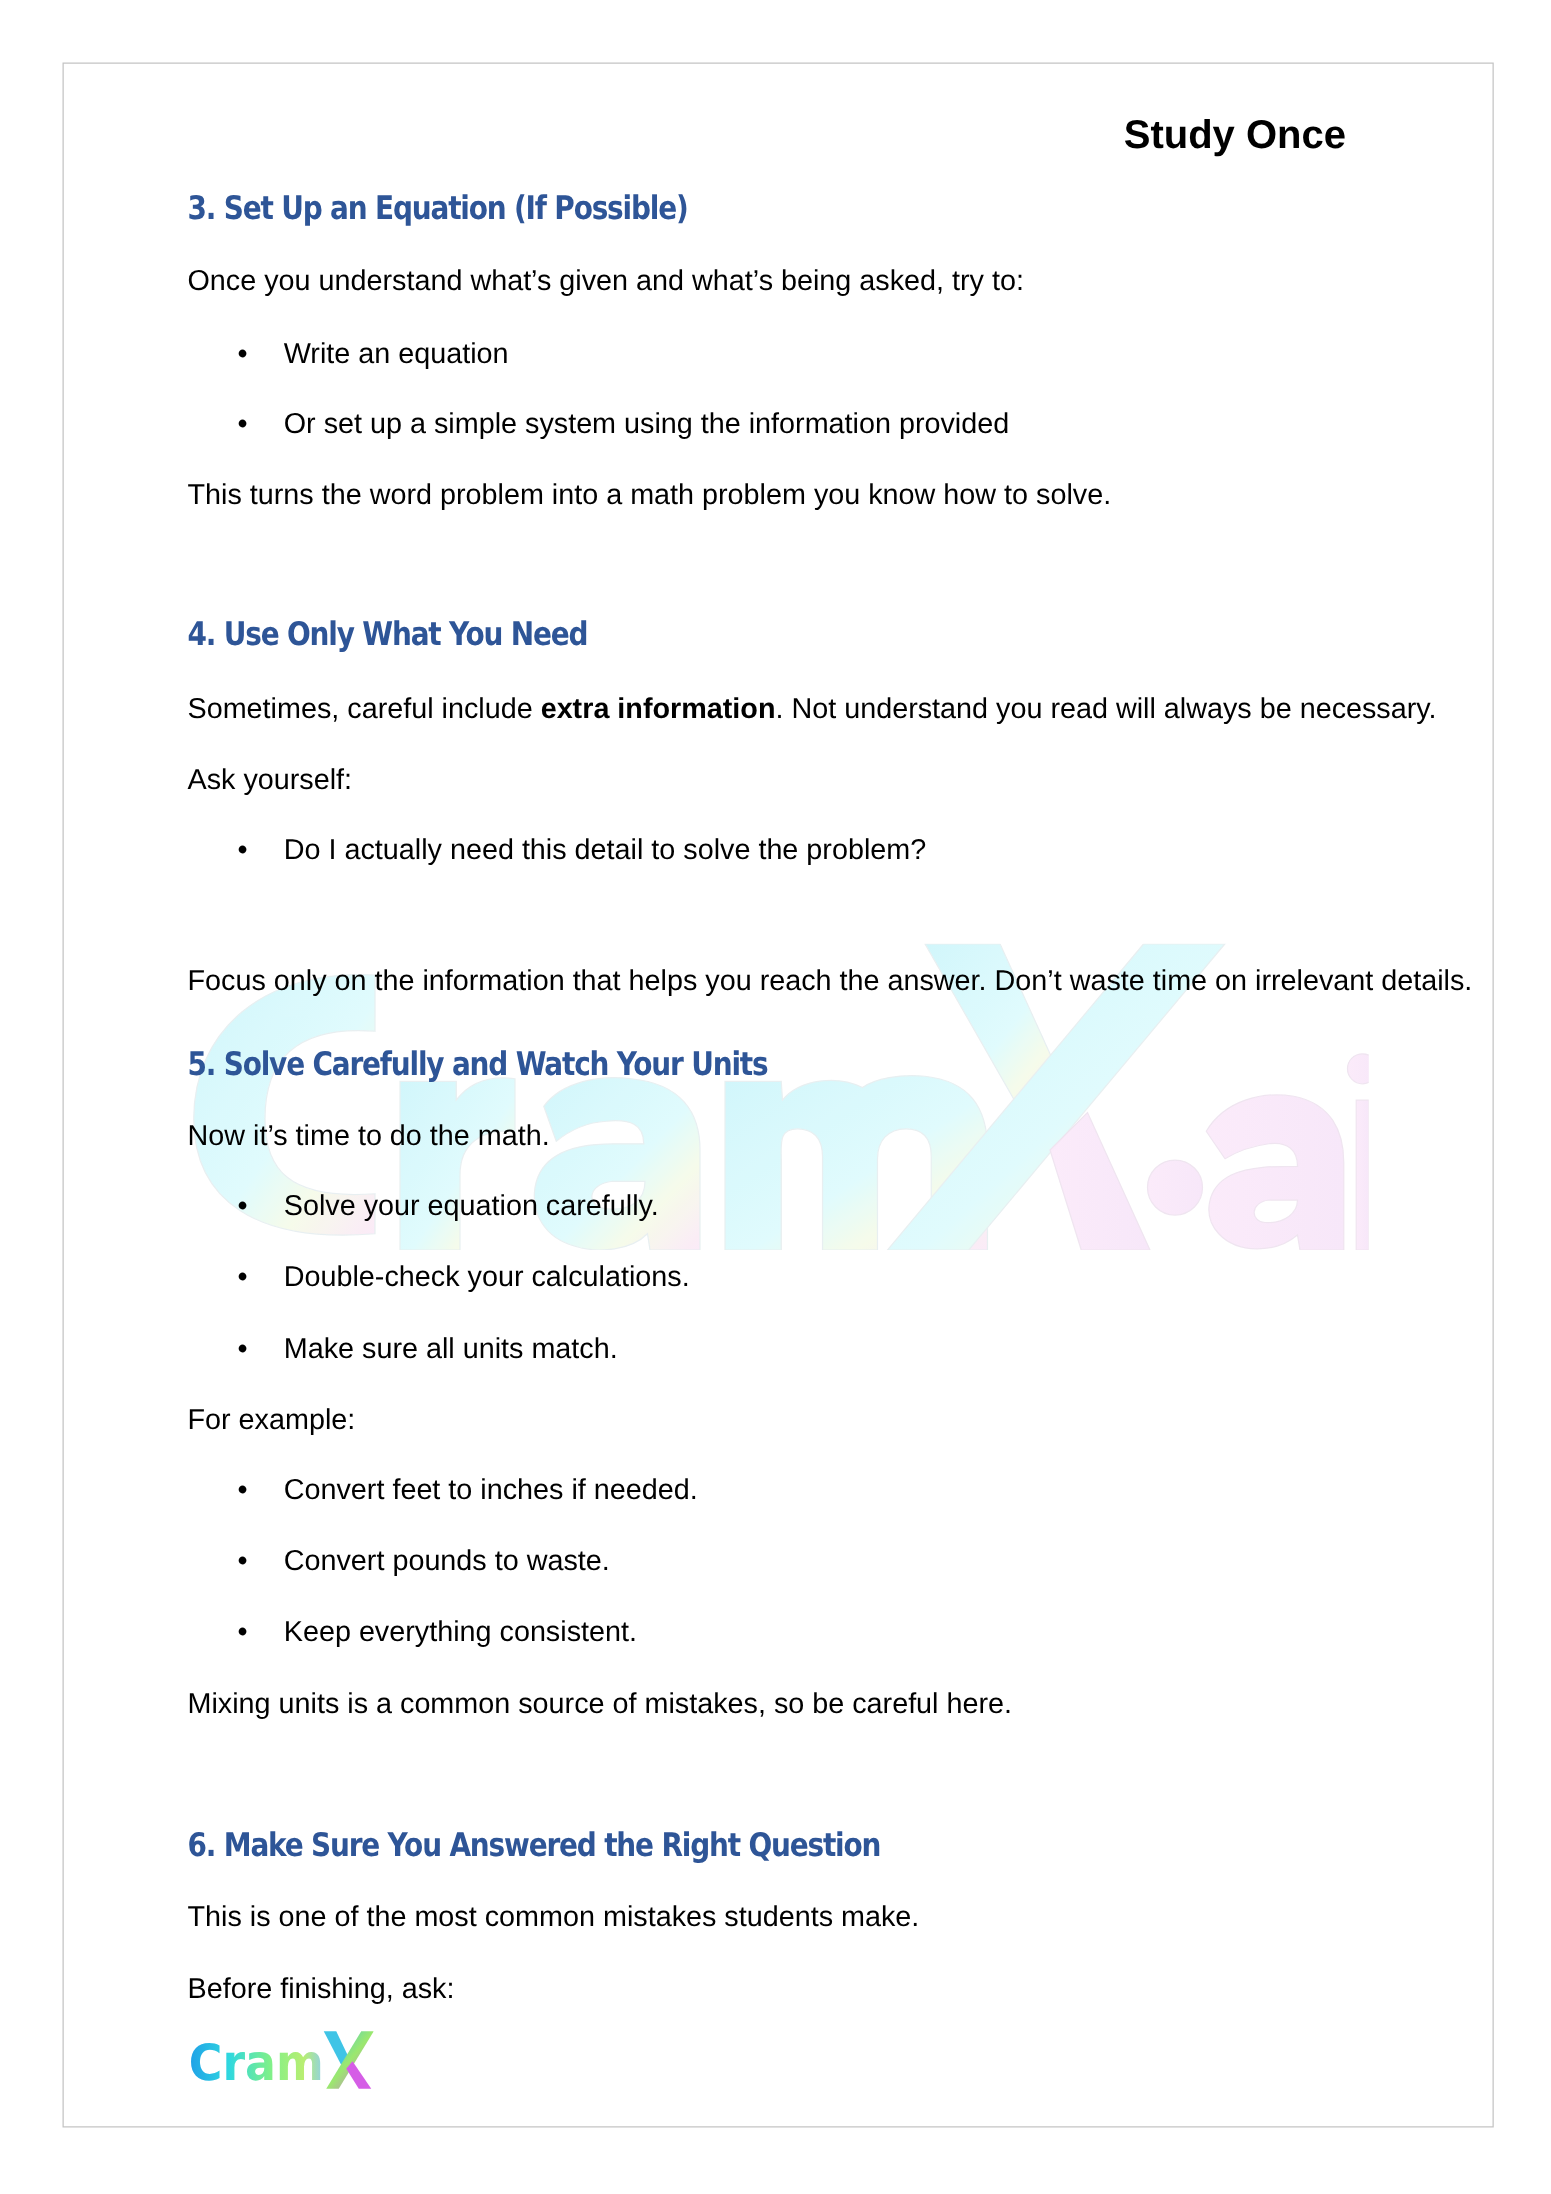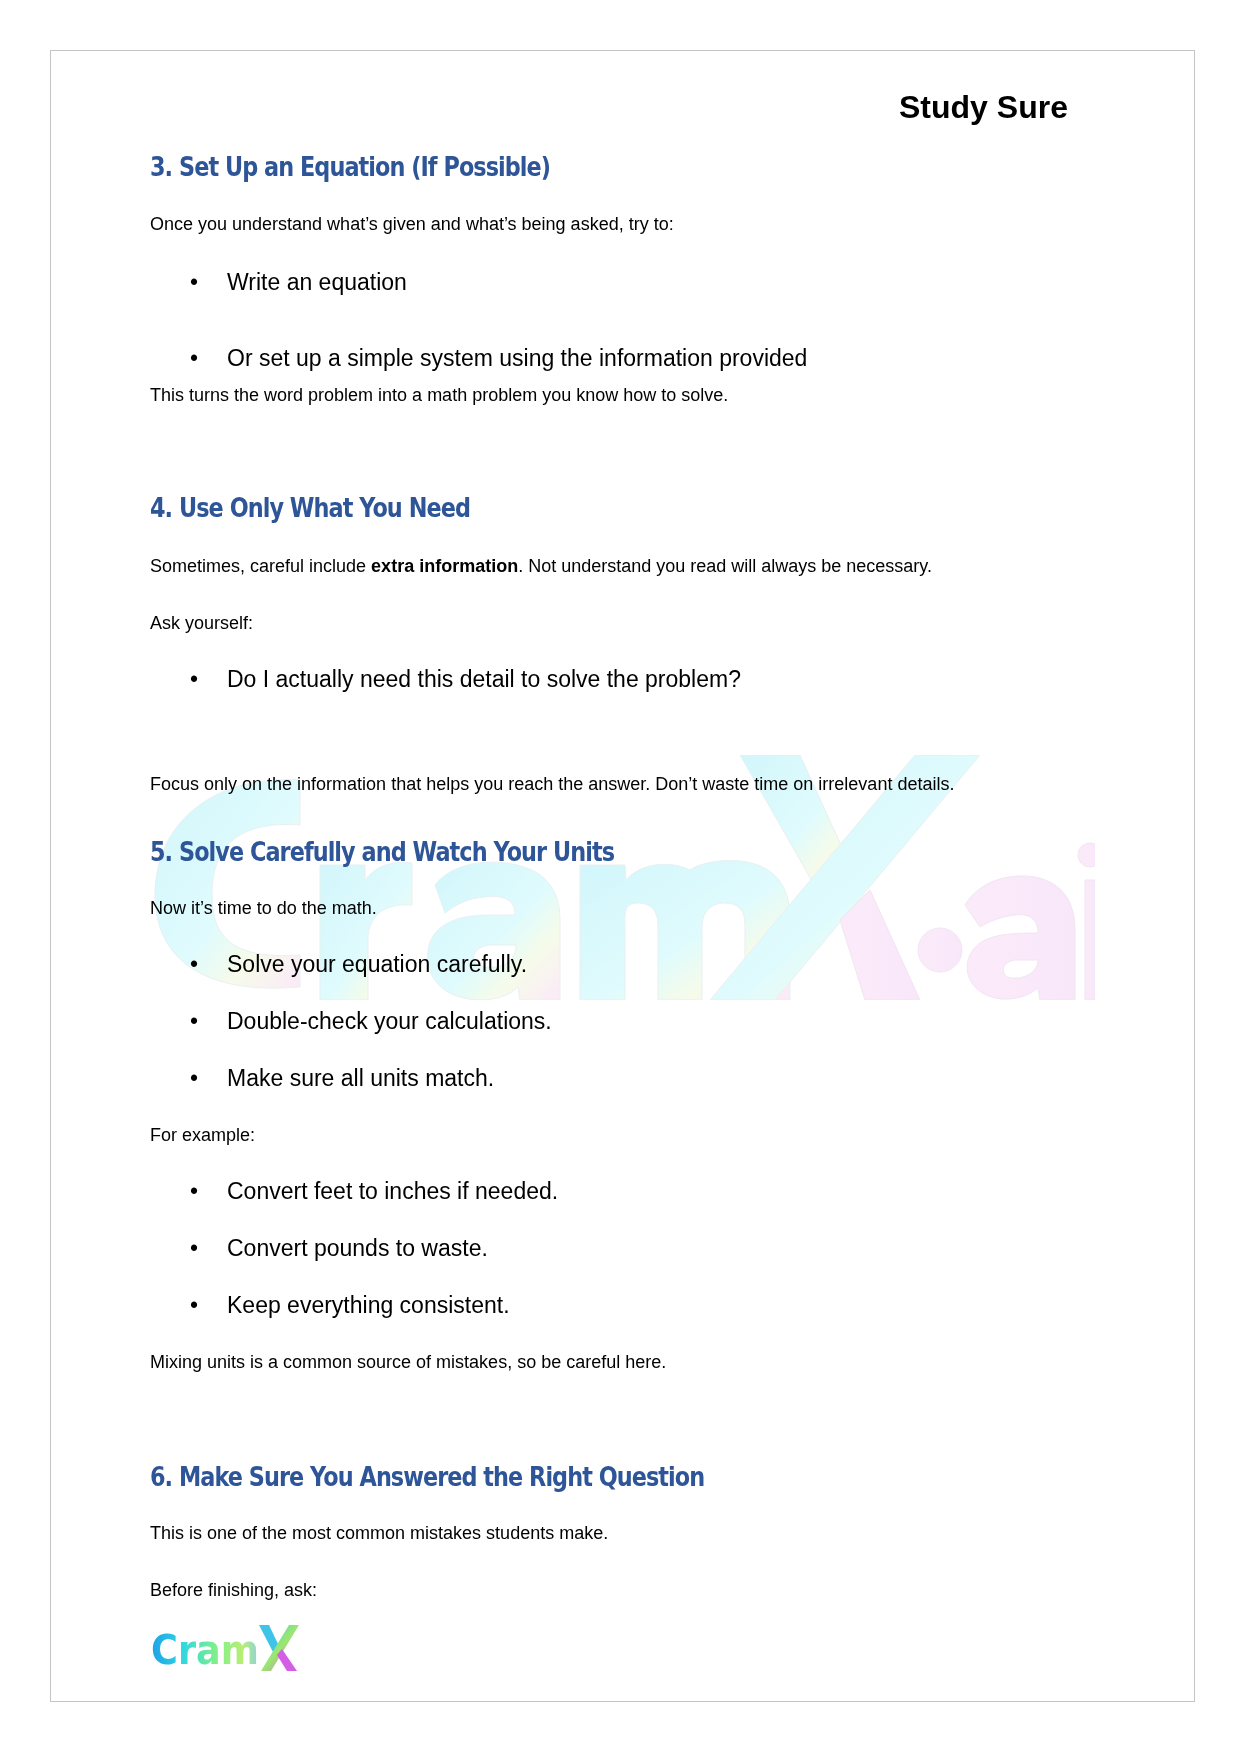--- a/index.html
+++ b/index.html
@@ -1,21 +1,21 @@
 <!DOCTYPE html>
 <html><head>
   <meta charset="utf-8">
   <style>
     html, body { margin: 0; padding: 0; background: #ffffff; }
     body { width: 1241px; height: 1755px; position: relative; overflow: hidden; font-family: "Liberation Sans", sans-serif; color: #000; }
     .page { position: absolute; left: 50px; top: 50px; width: 1145px; height: 1652px; border: 1px solid #c4c4c4; box-sizing: border-box; background: #fff; }
     .abs { position: absolute; white-space: nowrap; }
     .doc-title { left: 899px; top: 88px; font-size: 32px; font-weight: bold; line-height: 38px; font-family: "Liberation Sans", sans-serif; }
     .h { left: 150px; font-size: 26px; font-weight: bold; color: #2E5597; font-family: "DejaVu Sans", sans-serif; letter-spacing: -1.1px; line-height: 32px; transform: scaleX(0.86); transform-origin: left center; }
-    .p { left: 150px; font-size: 18px; line-height: 24px; }
+    .p { left: 150px; font-size: 23px; line-height: 24px; }
     .bul { left: 190px; font-size: 23px; line-height: 24px; }
     .bul .dot { display: inline-block; width: 37px; }
     .p b { font-weight: bold; }
     .wm { position: absolute; left: 150px; top: 755px; width: 945px; height: 245px; pointer-events: none; }
     .logo { position: absolute; left: 151px; top: 1622px; width: 148px; height: 50px; }
     .z { z-index: 2; }
   </style>
 </head>
 <body>
 
@@ -49,26 +49,26 @@
   </g>
   <g fill="url(#wmp)" stroke="#efe4f0" stroke-width="1" opacity="0.95">
     <path d="M690 165 L 720 135 L 770 245 L 715 245 Z"></path>
     <circle cx="790" cy="195" r="22"></circle>
     <path d="M815 150 C 830 125 860 118 885 122 C 915 128 925 150 925 175 L 925 245 L 890 245 L 888 233 C 870 248 840 248 825 232 C 812 218 815 195 835 185 C 850 178 870 178 888 178 C 888 165 880 158 865 160 C 850 162 840 166 830 172 Z M 865 205 C 850 207 850 222 862 223 C 878 224 888 215 888 205 Z"></path>
     <path d="M935 125 L 945 125 L 945 245 L 935 245 Z"></path>
     <circle cx="940" cy="100" r="12"></circle>
   </g>
 </svg>
 
-<div class="abs doc-title z">Study Sure</div>
+<div class="abs doc-title z">Study Once</div>
 
 <div class="abs h z" style="top:151px;">3. Set Up an Equation (If Possible)</div>
 <div class="abs p z" style="top:212px;">Once you understand what’s given and what’s being asked, try to:</div>
 <div class="abs bul z" style="top:270px;"><span class="dot">•</span><span>Write an equation</span></div>
-<div class="abs bul z" style="top:346px;"><span class="dot">•</span><span>Or set up a simple system using the information provided</span></div>
+<div class="abs bul z" style="top:326px;"><span class="dot">•</span><span>Or set up a simple system using the information provided</span></div>
 <div class="abs p z" style="top:383px;">This turns the word problem into a math problem you know how to solve.</div>
 
 <div class="abs h z" style="top:492px;">4. Use Only What You Need</div>
 <div class="abs p z" style="top:554px;"><span>Sometimes, careful include </span><b>extra information</b><span>. Not understand you read will always be necessary.</span></div>
 <div class="abs p z" style="top:611px;">Ask yourself:</div>
 <div class="abs bul z" style="top:667px;"><span class="dot">•</span><span>Do I actually need this detail to solve the problem?</span></div>
 <div class="abs p z" style="top:725px;margin-top:47px;">Focus only on the information that helps you reach the answer. Don’t waste time on irrelevant details.</div>
 
 <div class="abs h z" style="top:836px;">5. Solve Carefully and Watch Your Units</div>
 <div class="abs p z" style="top:896px;">Now it’s time to do the math.</div>

